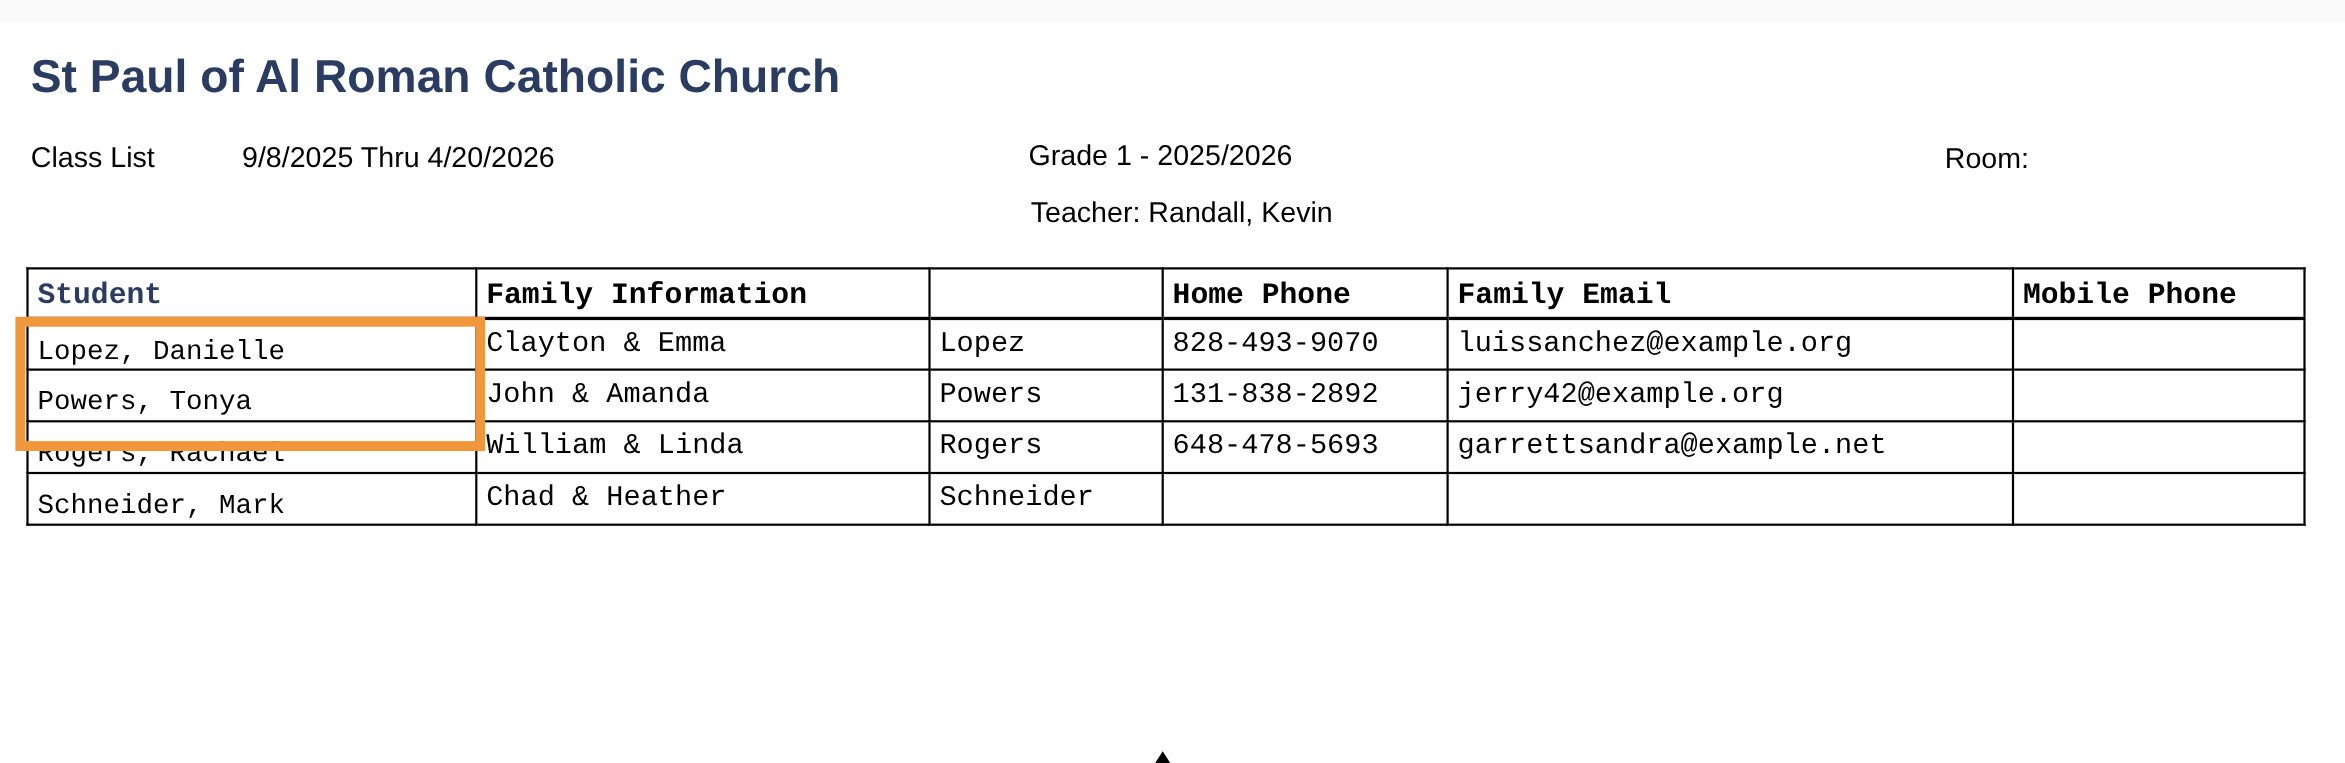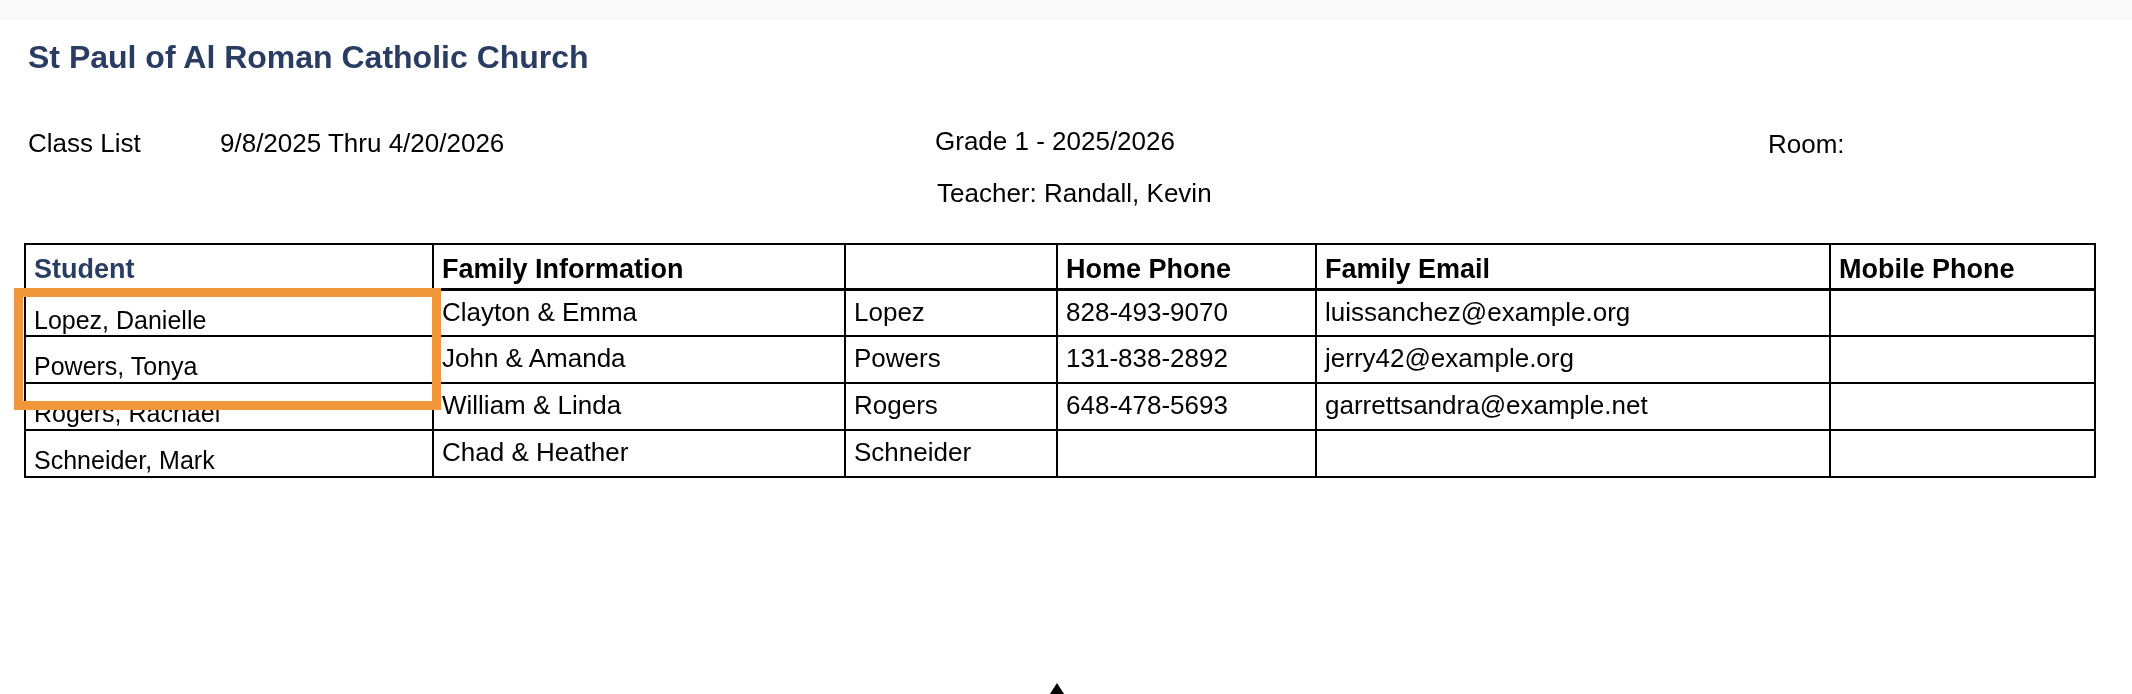--- a/index.html
+++ b/index.html
@@ -11,39 +11,39 @@
   html,body{margin:0;padding:0;}
   body{
     width:2132px;height:694px;position:relative;overflow:hidden;
     background:#ffffff;
     font-family:"Liberation Sans","DejaVu Sans",sans-serif;
     color:var(--ink);
   }
   .top-strip{position:absolute;left:0;top:0;width:2132px;height:20px;background:#fafafa;}
   .doc-title{
     position:absolute;left:28px;top:18px;
-    font-size:32px;font-weight:bold;color:var(--navy);letter-spacing:0px;
+    font-size:42px;font-weight:bold;color:var(--navy);letter-spacing:0px;
   }
   .meta-line{position:absolute;top:128px;font-size:26px;font-weight:normal;white-space:nowrap;}
   .report-name{left:28px;}
   .date-range{left:220px;}
   .grade-line{left:935px;top:126px;}
   .teacher-line{left:937px;top:178px;}
   .room-label{left:1768px;top:129px;}
 
   table.class-table{
     position:absolute;left:24px;top:243px;width:2070px;
     border-collapse:collapse;table-layout:fixed;
     background:#ffffff;
   }
   .class-table th,.class-table td{
     border:2px solid #000;
     text-align:left;vertical-align:top;
     padding:6px 4px 0 8px;
-    overflow:hidden;white-space:normal;
+    overflow:hidden;white-space:normal;font-family:Liberation Mono, monospace;
   }
   .class-table thead th{
     font-size:27px;font-weight:bold;height:45px;padding-top:9px;
     border-bottom:3px solid #000;
   }
   .class-table thead th.student-h{color:var(--navy);}
   .class-table td{font-size:26px;line-height:1.22;}
   .class-table td.student{font-size:25px;padding-top:14px;}
   tr.row-tall{height:96px;}
   tr.row-tall td{padding-top:5px;}

